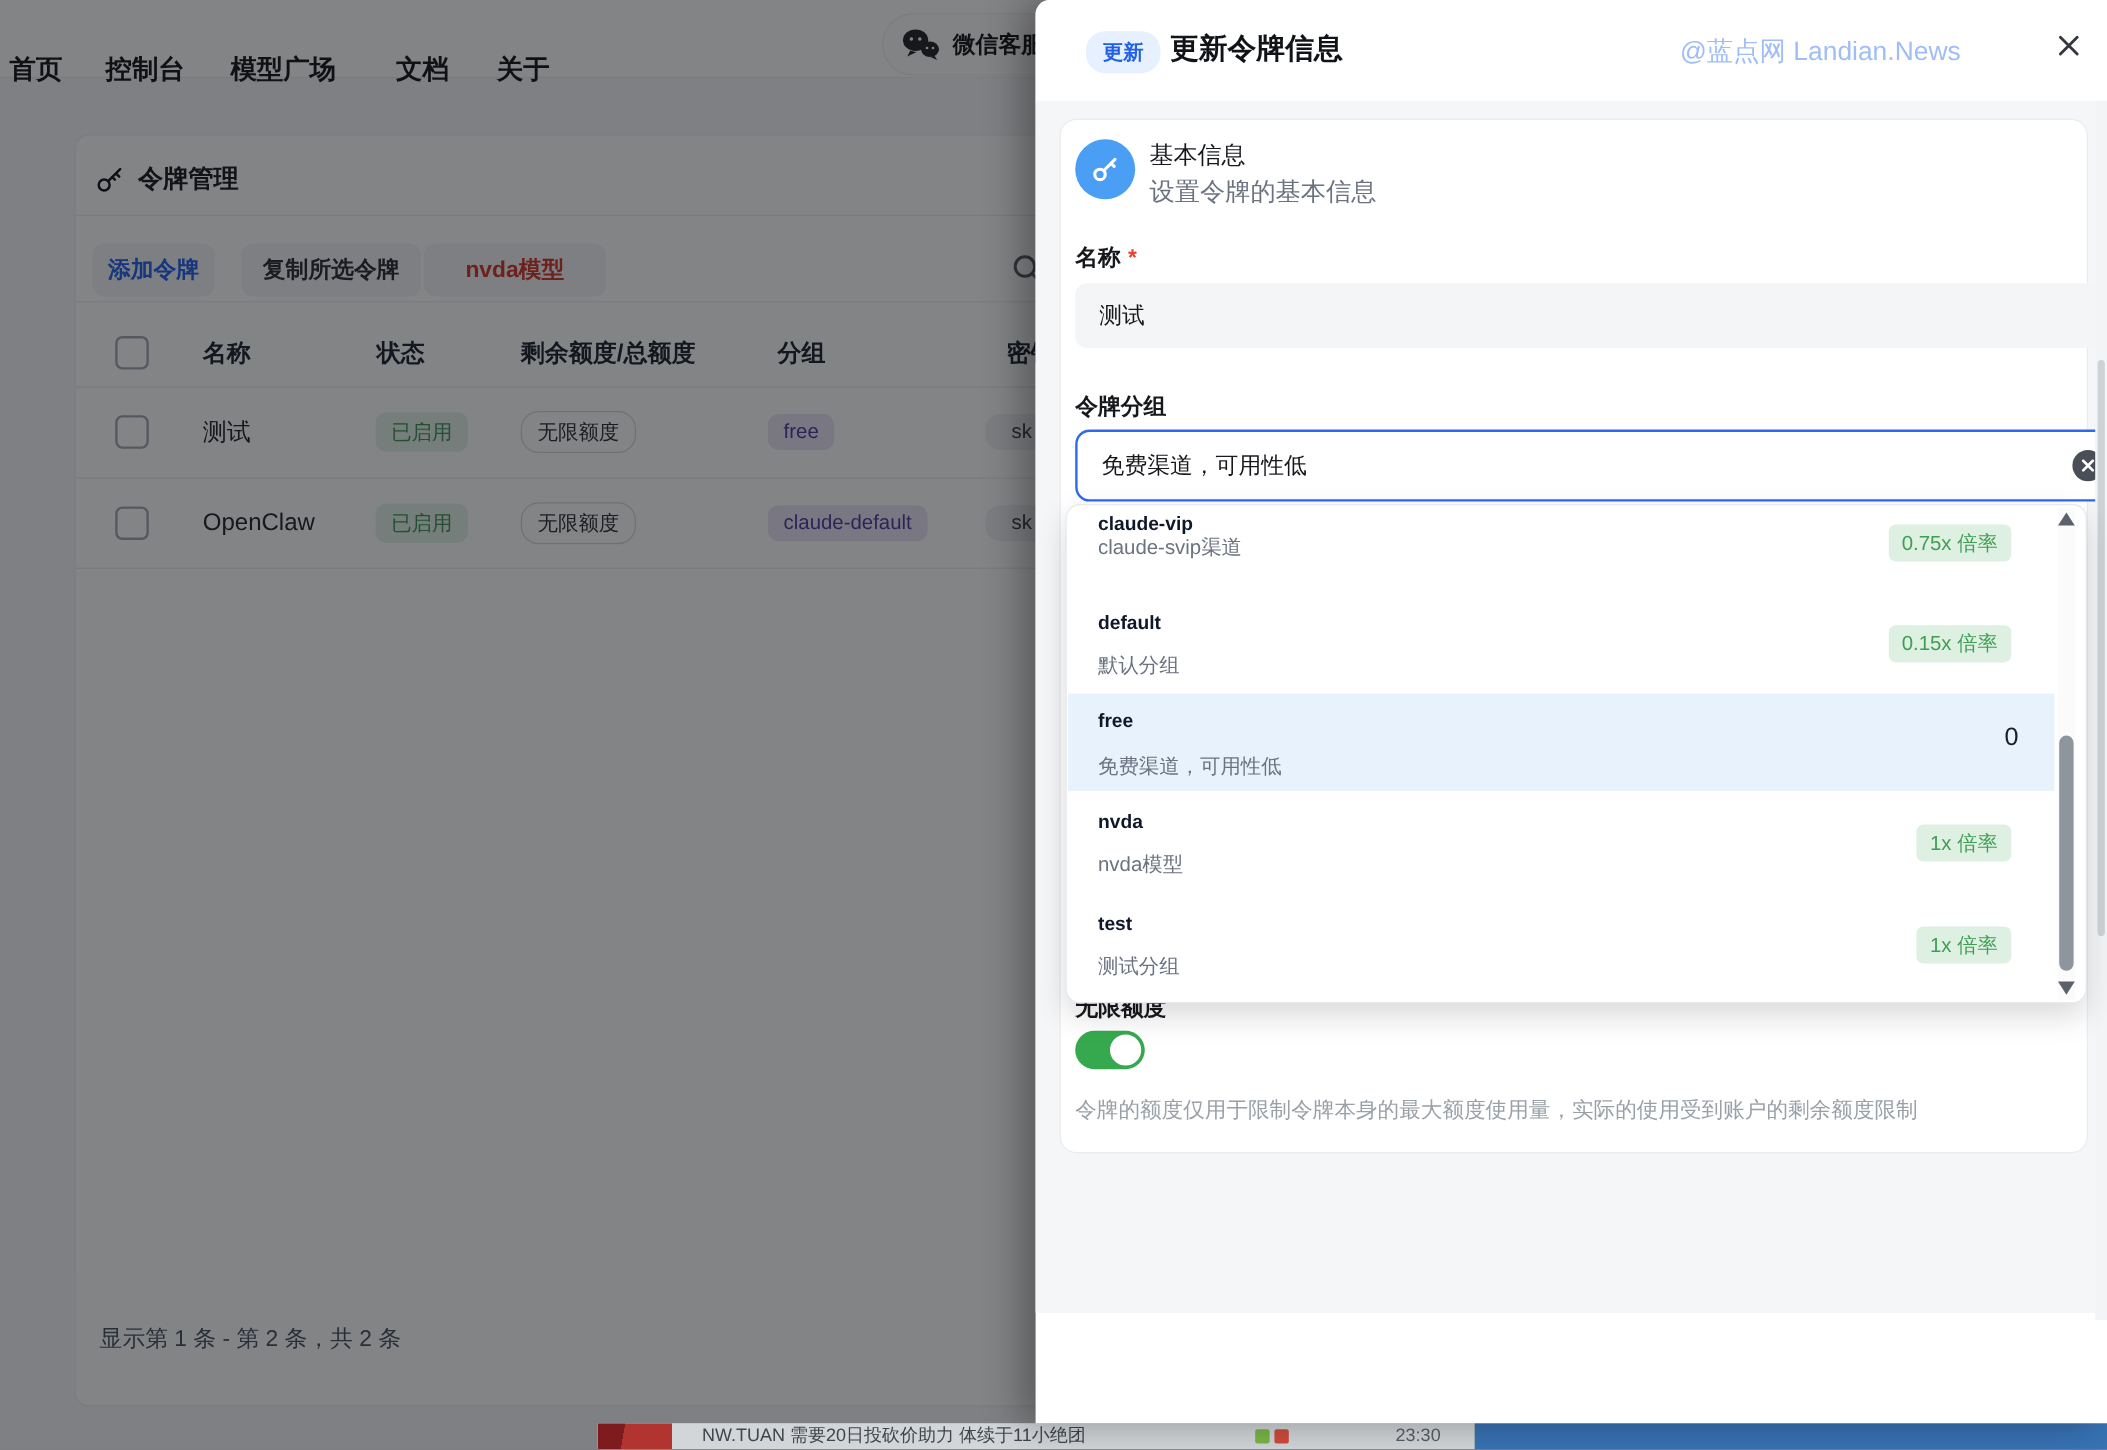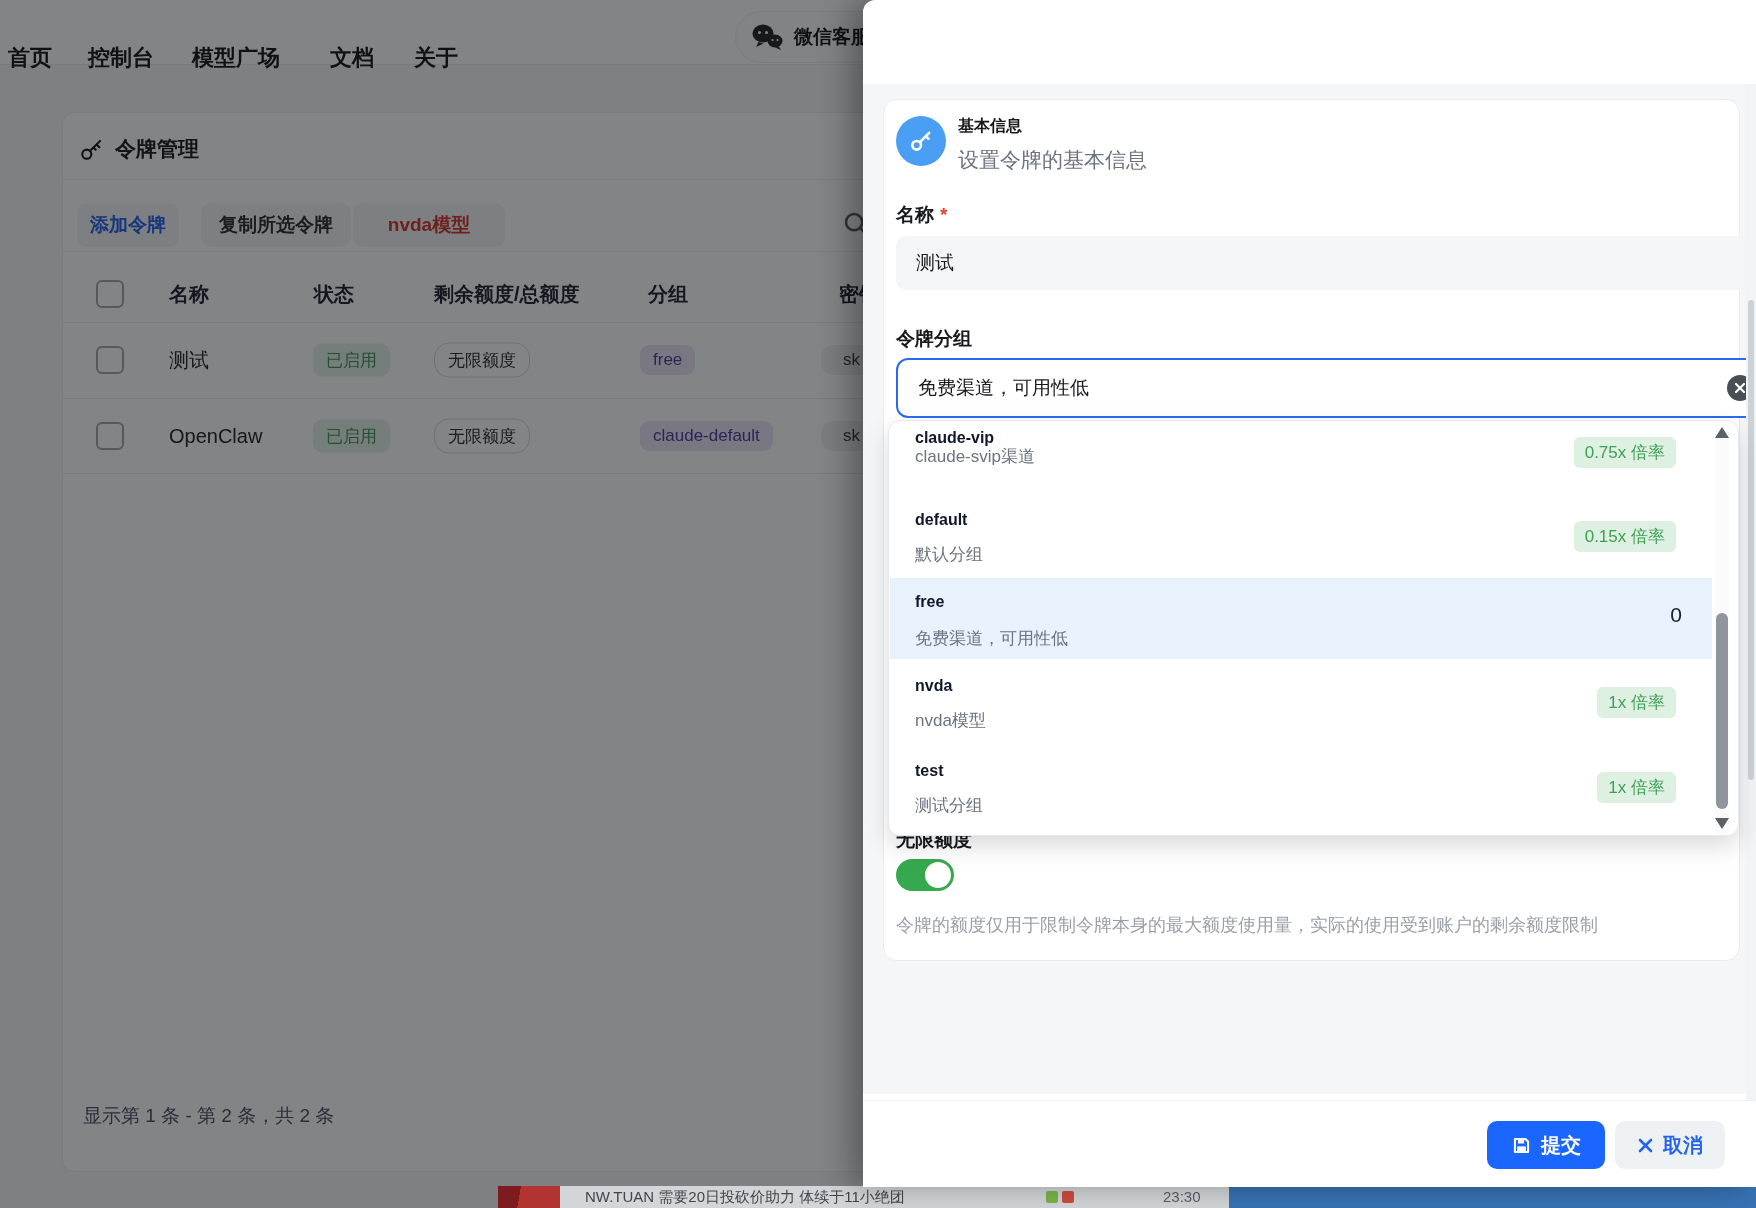--- a/index.html
+++ b/index.html
@@ -42,21 +42,21 @@
   .drawer-header{position:absolute;left:0;top:0;right:0;height:84px;background:#fff;
                  border-bottom:1px solid #f0f0f1;border-radius:12px 0 0 0;}
   .upd-badge{position:absolute;left:42px;top:26px;background:#e7f0fe;color:#2160e8;font-size:17px;
              font-weight:bold;padding:6px 14px;border-radius:16px;}
   .drawer-title{position:absolute;left:112px;top:24px;font-size:24px;font-weight:bold;color:#101418;}
   .watermark{position:absolute;left:537px;top:28px;font-size:22px;color:#9fbdf7;}
   .drawer-body{position:absolute;left:0;top:84px;width:893px;height:1010px;background:#f5f6f8;overflow:hidden;}
   .sec-card{position:absolute;left:20px;width:855px;background:#fff;border:1px solid #e9ebee;border-radius:14px;}
   .sec-circle{position:absolute;left:12px;top:16px;width:50px;height:50px;border-radius:50%;
               display:flex;align-items:center;justify-content:center;}
-  .sec-title{position:absolute;left:74px;top:16px;font-size:16px;font-weight:bold;color:#16181c;}
+  .sec-title{position:absolute;left:74px;top:16px;font-size:20px;font-weight:normal;color:#16181c;}
   .sec-sub{position:absolute;left:74px;top:46px;font-size:21px;color:#6b7280;}
   .f-label{position:absolute;left:12px;font-size:19px;font-weight:bold;color:#16181c;}
   .req{color:#e5432e;margin-left:6px;font-weight:bold;}
   .input{position:absolute;left:12px;width:831px;display:flex;align-items:center;font-size:19px;color:#16181c;}
   .input-plain{background:#f4f5f6;border-radius:10px;height:54px;padding:0 20px;}
   .input-focus{background:#fff;border:2px solid #2b6af0;border-radius:12px;height:56px;padding:0 20px;}
   .clear-btn{position:absolute;right:16px;top:50%;transform:translateY(-50%);width:26px;height:26px;
              border-radius:50%;background:#4a4f57;display:flex;align-items:center;justify-content:center;cursor:pointer;}
   .dropdown{position:absolute;left:25px;top:420px;width:849px;height:414px;background:#fff;z-index:10;
             border:1px solid #e7e9ec;border-radius:12px;box-shadow:0 10px 26px rgba(0,0,0,0.15);overflow:hidden;}
@@ -180,20 +180,30 @@
     <div class="abs" style="left:0;top:0;width:62px;height:22px;background:linear-gradient(100deg,#7e1b1e 0 35%,#b23430 35% 100%);"></div>
     <div class="abs" style="left:87px;top:0;height:22px;line-height:22px;font-size:15px;color:#41464c;white-space:nowrap;">NW.TUAN 需要20日投砍价助力 体续于11小绝团</div>
     <div class="abs" style="left:548px;top:5px;width:12px;height:12px;background:#7ab648;border-radius:2px;"></div>
     <div class="abs" style="left:564px;top:5px;width:12px;height:12px;background:#d04b3e;border-radius:2px;"></div>
     <div class="abs" style="left:665px;top:0;height:22px;line-height:22px;font-size:15px;color:#5a5f66;">23:30</div>
   </div>
   <div class="strip" style="left:1229px;width:527px;background:#3873b5;"></div>
 
   <aside class="drawer">
 
+    <div class="drawer-header">
+      <span class="upd-badge">更新</span>
+      <span class="drawer-title">更新令牌信息</span>
+      <span class="watermark">@蓝点网 Landian.News</span>
+      <span class="close-x">
+        <svg width="22" height="22" viewBox="0 0 22 22" stroke="#35393f" stroke-width="2.4" stroke-linecap="round">
+          <path d="M4 4 L18 18 M18 4 L4 18"></path>
+        </svg>
+      </span>
+    </div>
 
     <div class="drawer-body">
 
       <div class="sec-card" style="top:15px;height:860px;">
         <div class="sec-circle" style="background:#4a9ef3;">
           <svg width="26" height="26" viewBox="0 0 24 24" fill="none" stroke="#fff" stroke-width="2.4" stroke-linecap="round">
             <circle cx="8" cy="16" r="4"></circle>
             <path d="M11 13 L19.5 4.5 M16.5 7.5 l2.4 2.4"></path>
           </svg>
         </div>
@@ -259,34 +269,14 @@
         <div class="tri-up" style="position:absolute;left:0;top:4px;"></div>
         <div class="dd-thumb" style="top:190px;height:196px;"></div>
         <div class="tri-down" style="position:absolute;left:0;bottom:4px;"></div>
       </div>
     </div>
 
     <div class="dw-scrollbar">
       <div class="dw-thumb"></div>
     </div>
 
-    <div class="drawer-footer">
-      <button class="btn btn-submit">
-        <span style="display:flex;">
-          <svg width="21" height="21" viewBox="0 0 24 24">
-            <path d="M4.5 4.5 h12 l3 3 v12 h-15 z" fill="none" stroke="#fff" stroke-width="2.4" stroke-linejoin="round"></path>
-            <rect x="8" y="4.5" width="7" height="5.2" fill="#fff"></rect>
-            <rect x="7" y="13" width="10" height="6.5" fill="#fff"></rect>
-          </svg>
-        </span>
-        <span>提交</span>
-      </button>
-      <button class="btn btn-cancel">
-        <span style="display:flex;">
-          <svg width="17" height="17" viewBox="0 0 17 17" stroke="#2563eb" stroke-width="2.6" stroke-linecap="round">
-            <path d="M3 3 L14 14 M14 3 L3 14"></path>
-          </svg>
-        </span>
-        <span>取消</span>
-      </button>
-    </div>
   </aside>
 </div>
 
 </body></html>

